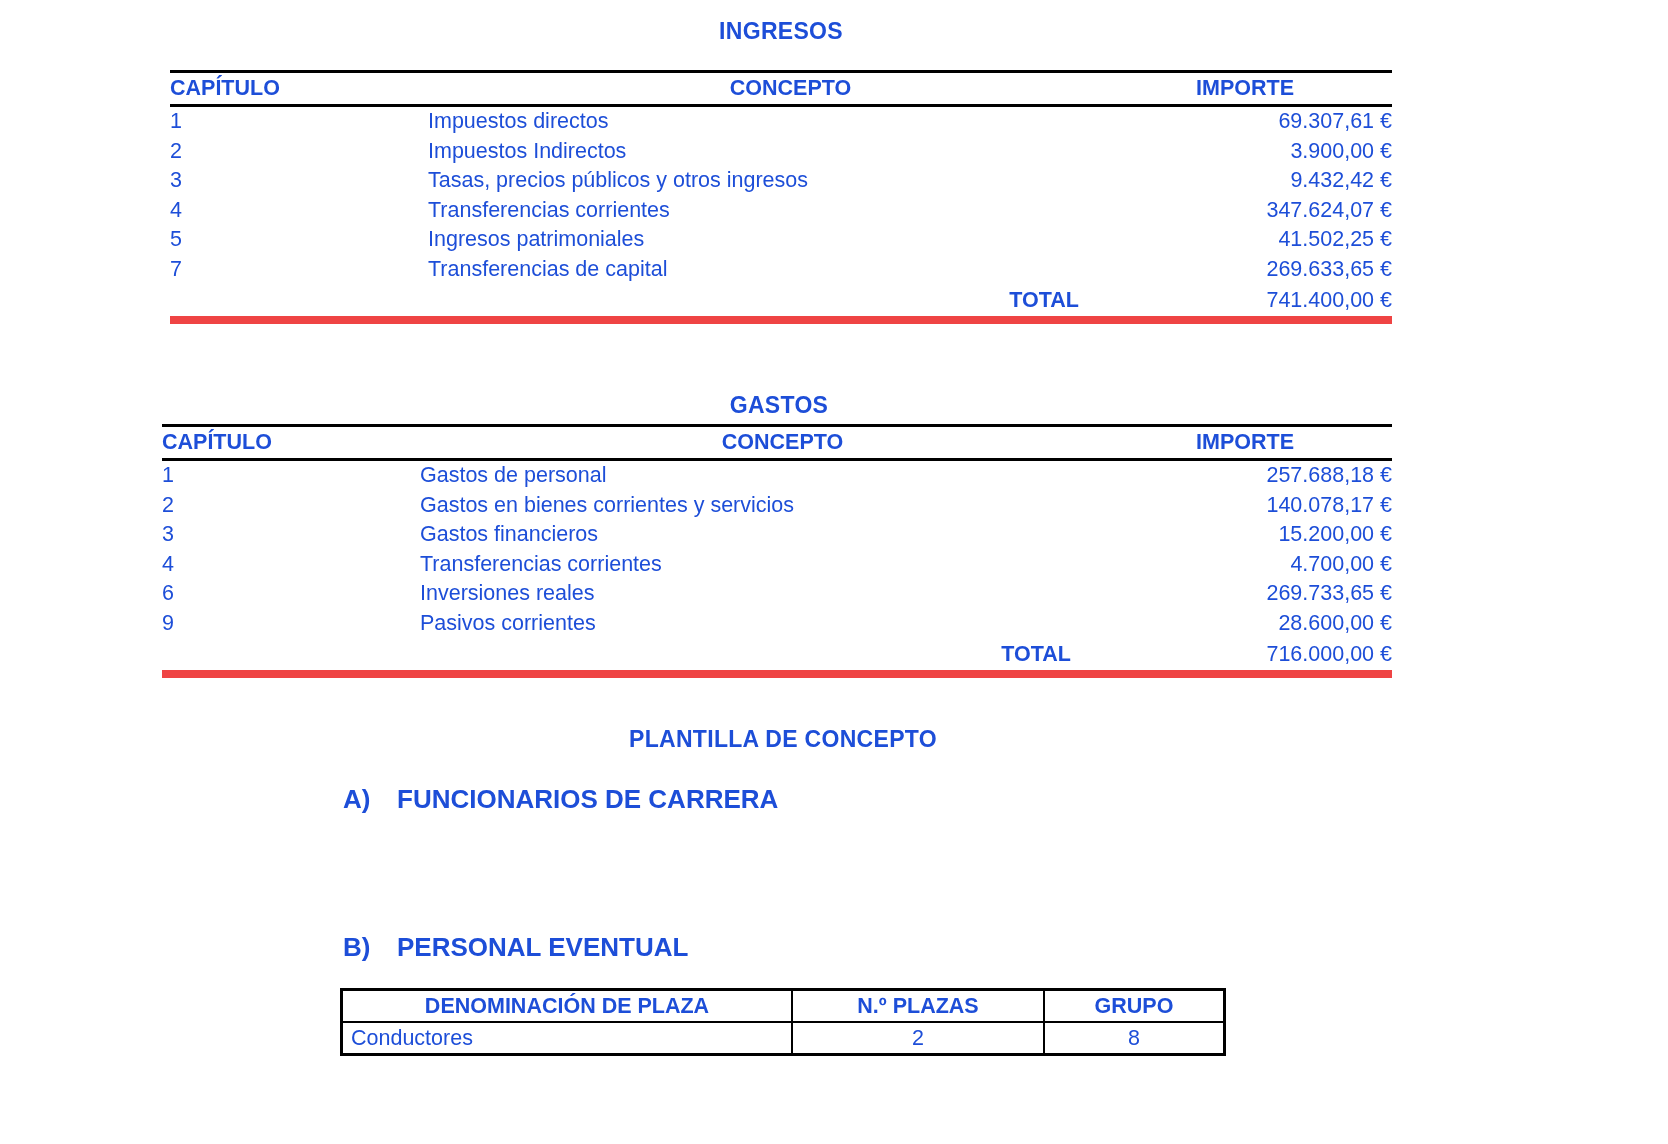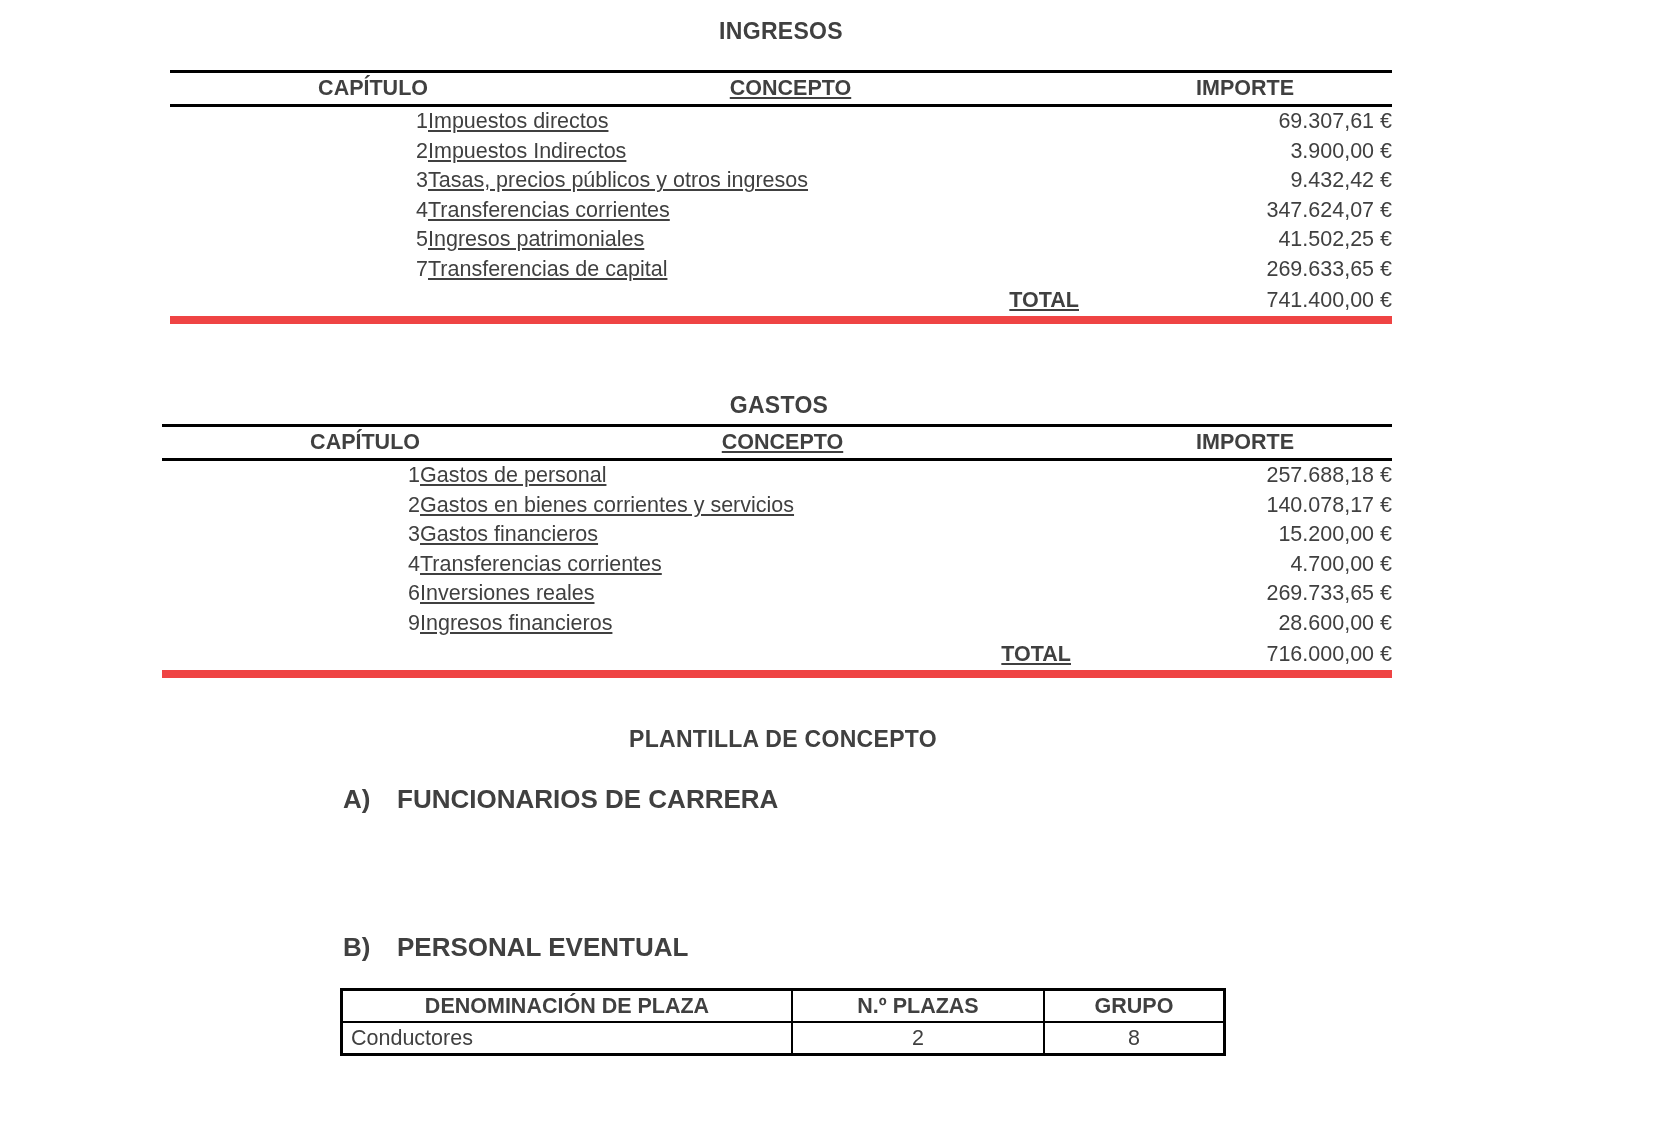--- a/index.html
+++ b/index.html
@@ -1,21 +1,21 @@
 <!DOCTYPE html>
 <html><head>
 <meta charset="utf-8">
 <style>
   html,body{margin:0;padding:0;background:#ffffff;}
   .page{
     position:relative;
     width:1668px;height:1144px;
     background:#ffffff;
     font-family:"Liberation Sans","DejaVu Sans",sans-serif;
-    color:#404040;
+    color:#1d4ed8;
     overflow:hidden;
   }
   .section-title{
     position:absolute;
     text-align:center;
     font-weight:bold;
     font-size:23px;
     letter-spacing:0.3px;
   }
   #ingresos-title{left:170px;top:18px;width:1222px;}
@@ -30,22 +30,22 @@
   #gastos-table{left:162px;top:424px;width:1230px;}
   .budget th,.budget td{padding:0;vertical-align:middle;}
   .budget thead th{
     border-top:3px solid #000;
     border-bottom:3px solid #000;
     font-weight:bold;
     height:31px;
   }
   .budget tbody td{height:29.5px;}
   .budget tfoot td{border-bottom:8px solid #ef4444;height:32px;}
-  .c-cap{width:258px;text-align:right;}
-  .c-con{width:585px;text-align:left;padding-left:12px;text-decoration:underline;}
+  .c-cap{width:258px;text-align:left;}
+  .c-con{width:585px;text-align:left;padding-left:12px;}
   th.c-con{text-align:center;padding-left:70px;}
   .c-imp{text-align:right;padding-right:85px;}
   th.c-imp{padding-right:98px;}
   td.total-label{text-align:right;font-weight:bold;padding-left:0;padding-right:4px;}
 
   
   .roster{position:absolute;font-size:21.5px;border:3px solid #000;}
   #table-a{left:340px;top:823px;width:886px;}
   #table-b{left:340px;top:988px;width:886px;}
   .roster th,.roster td{border:2px solid #000;padding:0;height:30px;vertical-align:middle;}
@@ -147,21 +147,21 @@
           <td class="c-con">Transferencias corrientes</td>
           <td class="c-imp">4.700,00 €</td>
         </tr>
         <tr>
           <td class="c-cap">6</td>
           <td class="c-con">Inversiones reales</td>
           <td class="c-imp">269.733,65 €</td>
         </tr>
         <tr>
           <td class="c-cap">9</td>
-          <td class="c-con">Ingresos financieros</td>
+          <td class="c-con">Pasivos corrientes</td>
           <td class="c-imp">28.600,00 €</td>
         </tr>
       </tbody>
     <tfoot>
       <tr>
         <td class="c-cap"></td>
         <td class="c-con total-label">TOTAL</td>
         <td class="c-imp">716.000,00 €</td>
       </tr>
     </tfoot>

